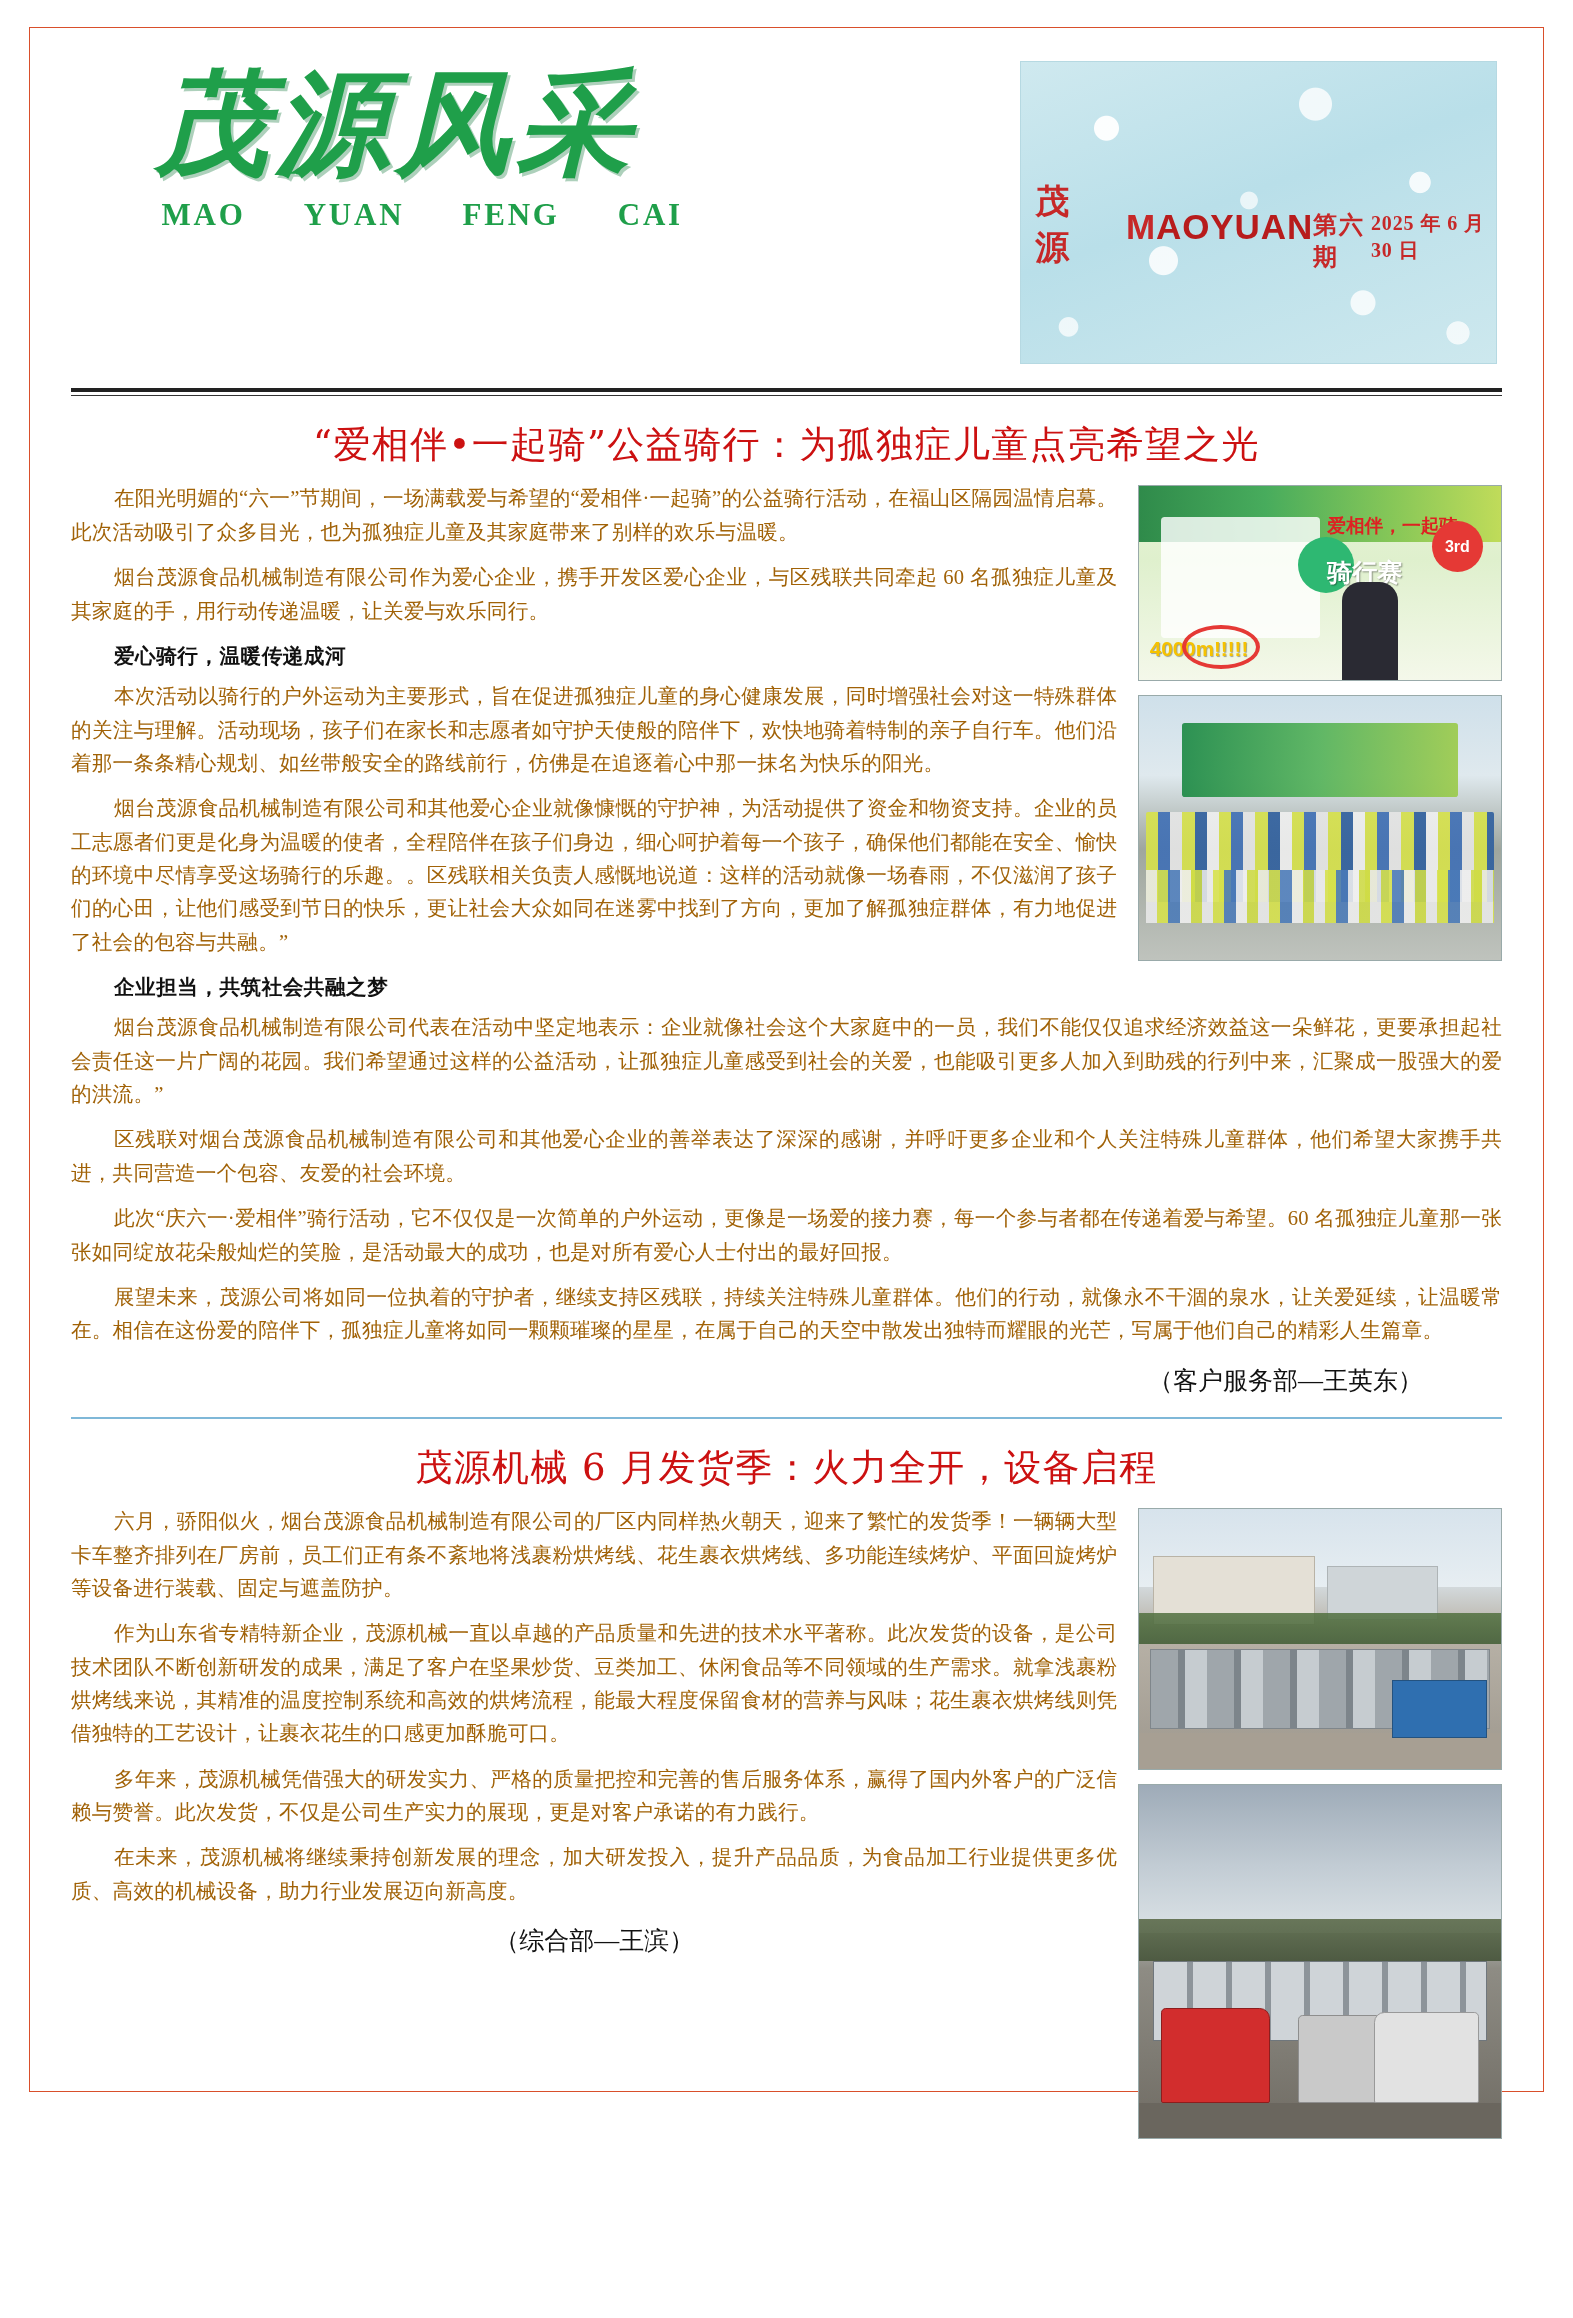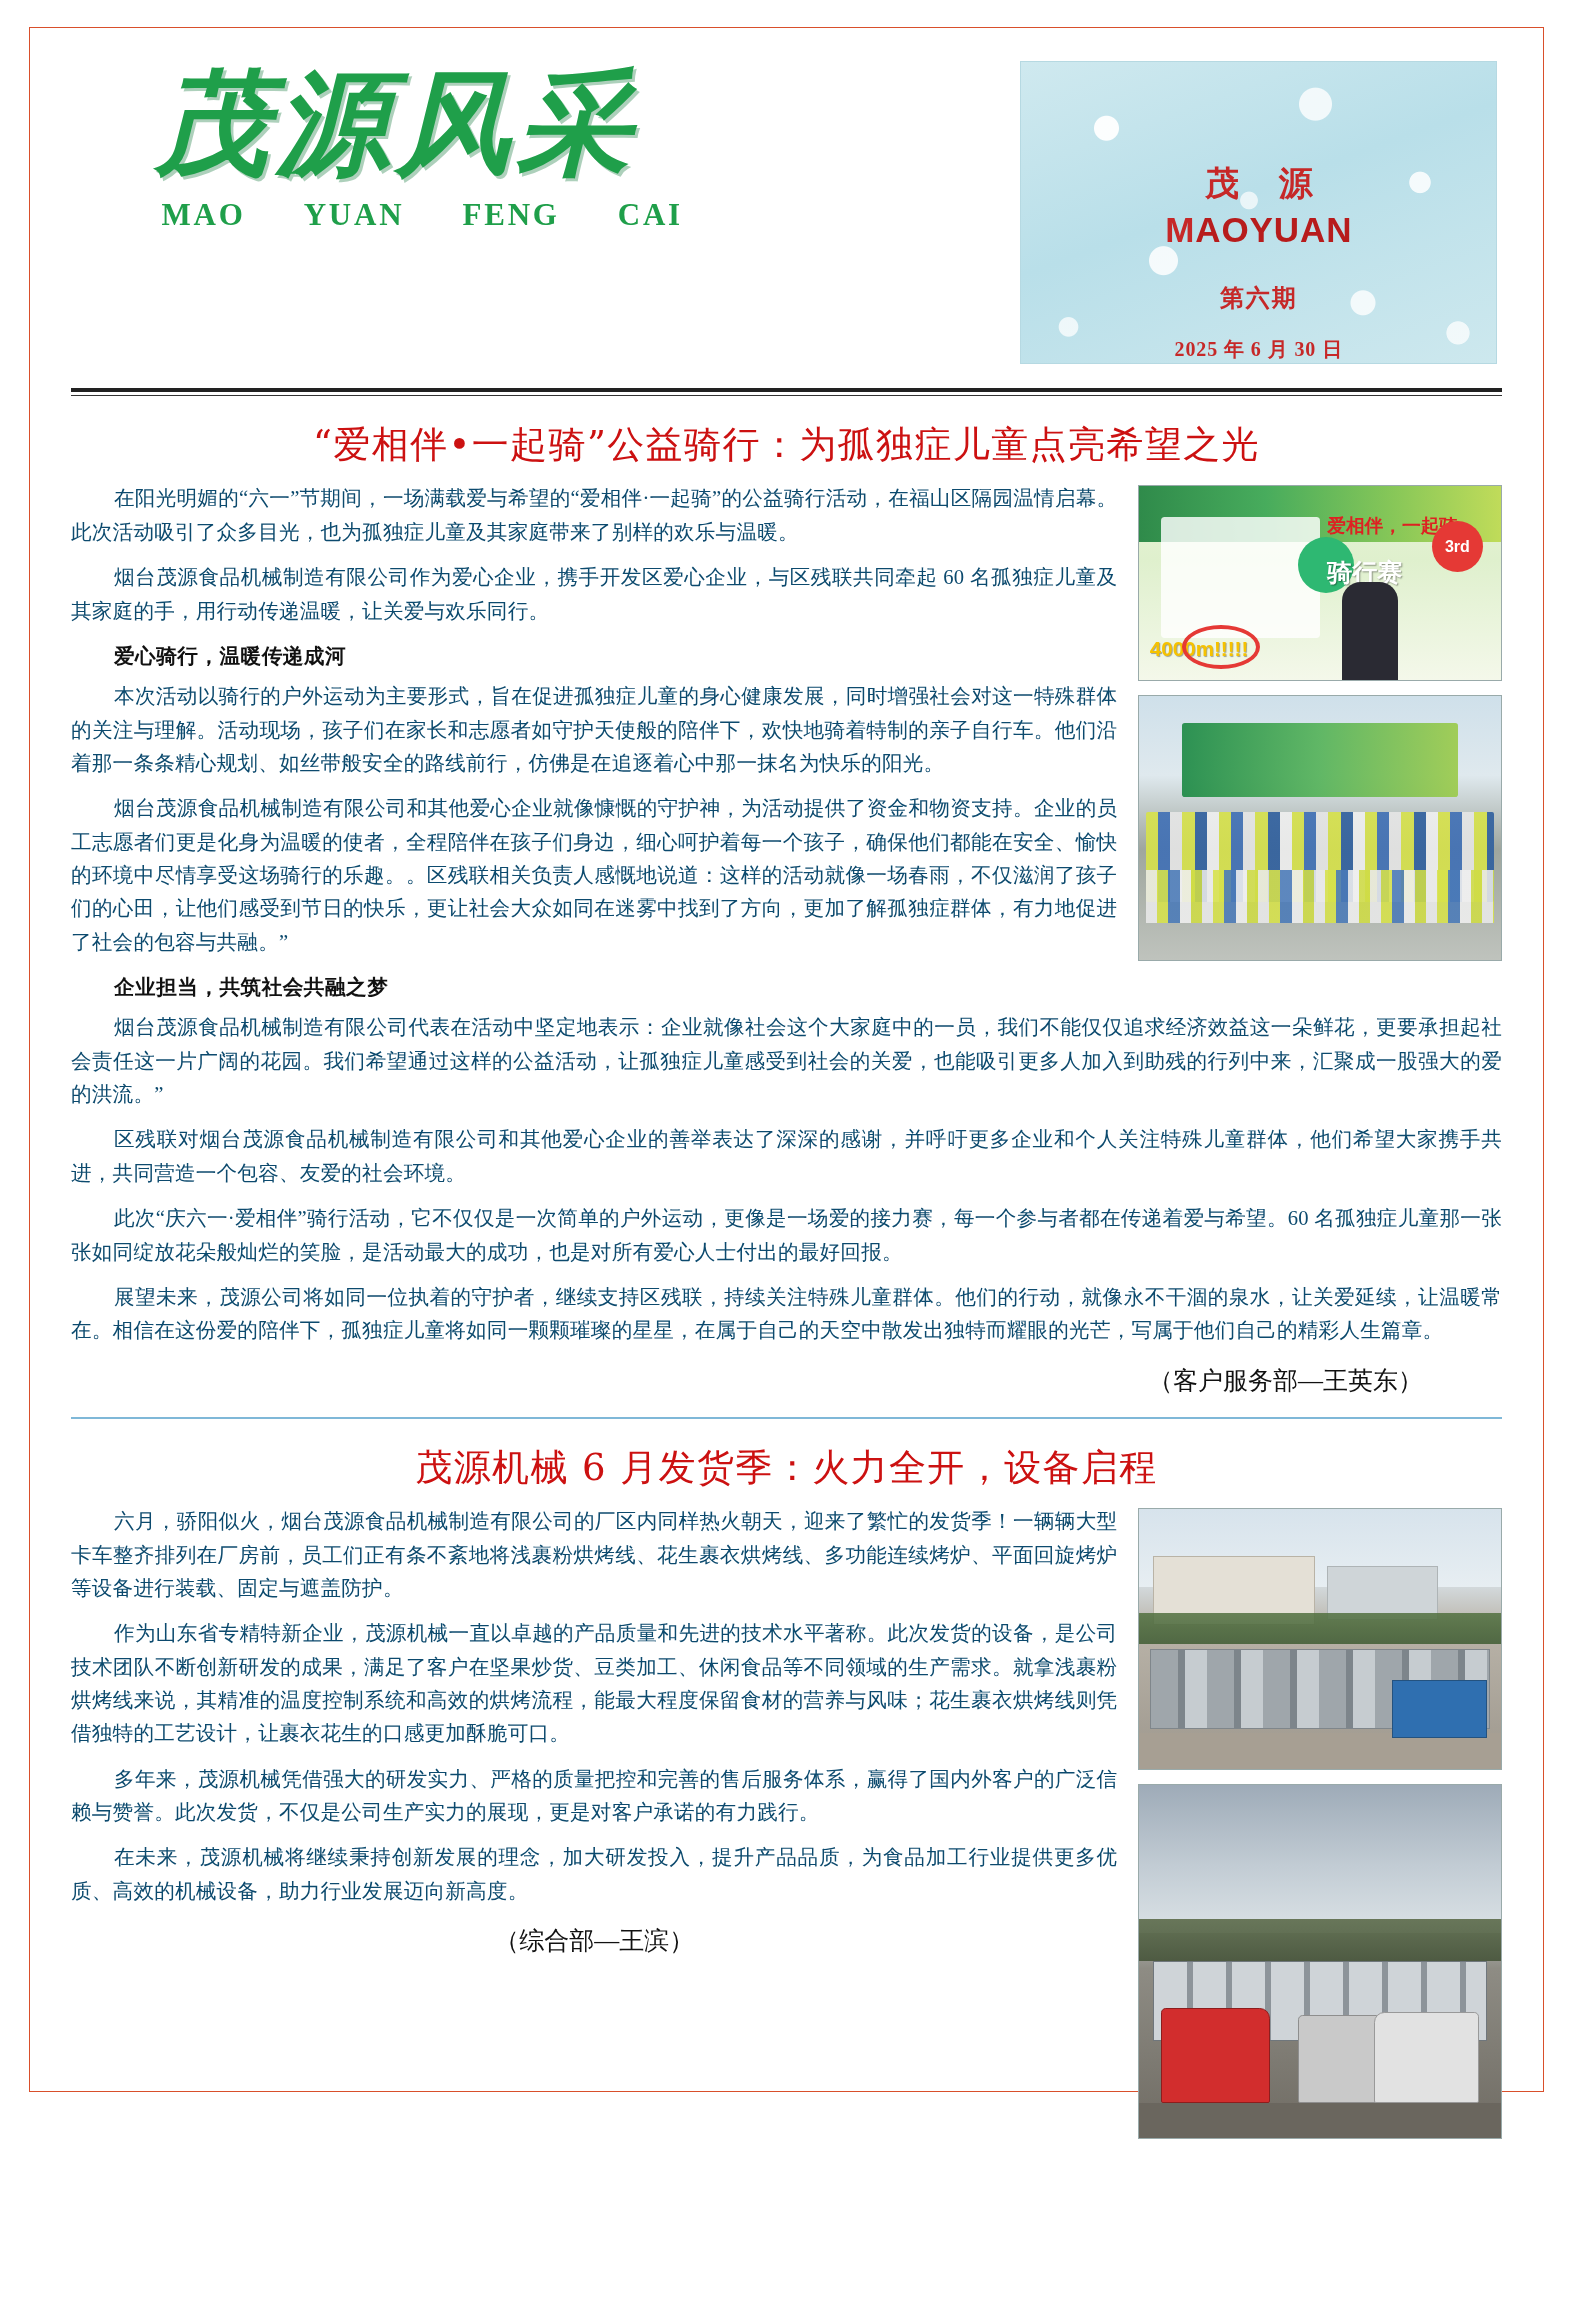--- a/index.html
+++ b/index.html
@@ -76,23 +76,23 @@
       radial-gradient(circle at 62% 14%, rgba(255,255,255,0.8) 0 16px, rgba(255,255,255,0) 17px),
       radial-gradient(circle at 84% 40%, rgba(255,255,255,0.85) 0 10.3px, rgba(255,255,255,0) 11.2px),
       radial-gradient(circle at 30% 66%, rgba(255,255,255,0.85) 0 14px, rgba(255,255,255,0) 15px),
       radial-gradient(circle at 72% 80%, rgba(255,255,255,0.8) 0 12px, rgba(255,255,255,0) 13px),
       radial-gradient(circle at 48% 46%, rgba(255,255,255,0.7) 0 8.4px, rgba(255,255,255,0) 9.3px),
       radial-gradient(circle at 10% 88%, rgba(255,255,255,0.75) 0 9.3px, rgba(255,255,255,0) 10.3px),
       radial-gradient(circle at 92% 90%, rgba(255,255,255,0.75) 0 11.2px, rgba(255,255,255,0) 12px),
       linear-gradient(160deg, #cfe9ef 0%, #b9dfe9 45%, #cde8ee 100%);
     border: 0.5px solid #b6d9e2;
     display: flex;
-    flex-direction: column;
+    flex-direction: row;
     align-items: center;
-    justify-content: flex-end;
+    justify-content: center;
     padding-top: 25px;
     box-sizing: border-box;
   }
   .logo-cn {
     font-family: "DejaVu Serif", serif;
     font-weight: bold;
     font-size: 34px;
     letter-spacing: 14px;
     color: #c62828;
     padding-left: 14px;
@@ -143,21 +143,21 @@
     font-size: 37px;
     color: #cc1111;
     letter-spacing: 1.4px;
     line-height: 1.3;
     margin-bottom: 13px;
   }
   p.body {
     font-family: "Liberation Serif", "DejaVu Serif", serif;
     font-size: 20.6px;
     line-height: 1.62;
-    color: #0c4a6e;
+    color: #a16207;
     text-align: justify;
     text-indent: 43px;
     margin: 0 0 12px 0;
     letter-spacing: 0.2px;
   }
   p.subhead {
     font-family: "DejaVu Serif", serif;
     font-weight: bold;
     font-size: 20.6px;
     color: #111;

